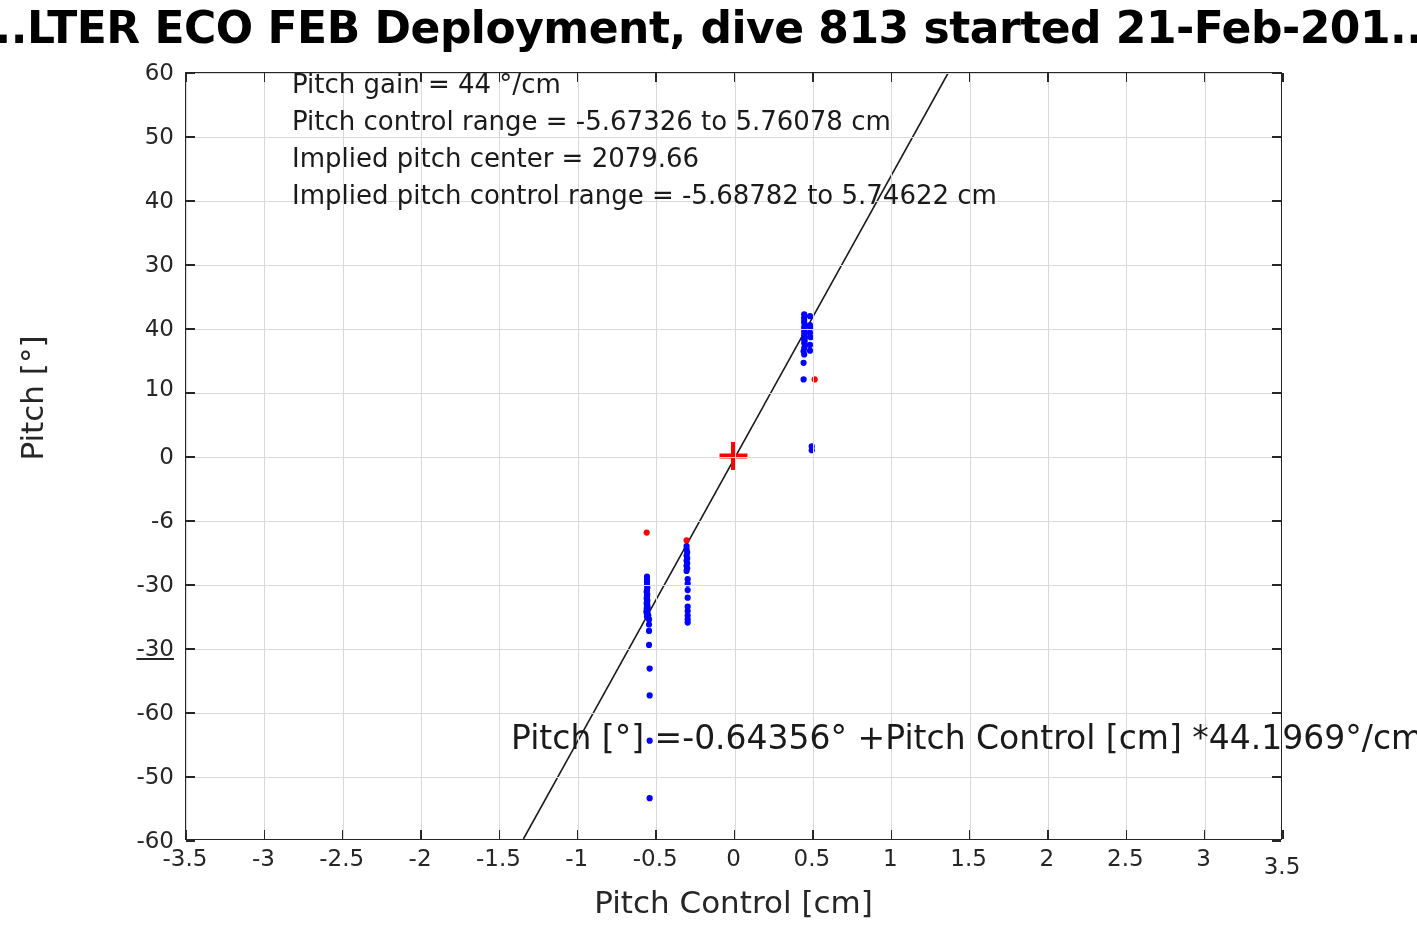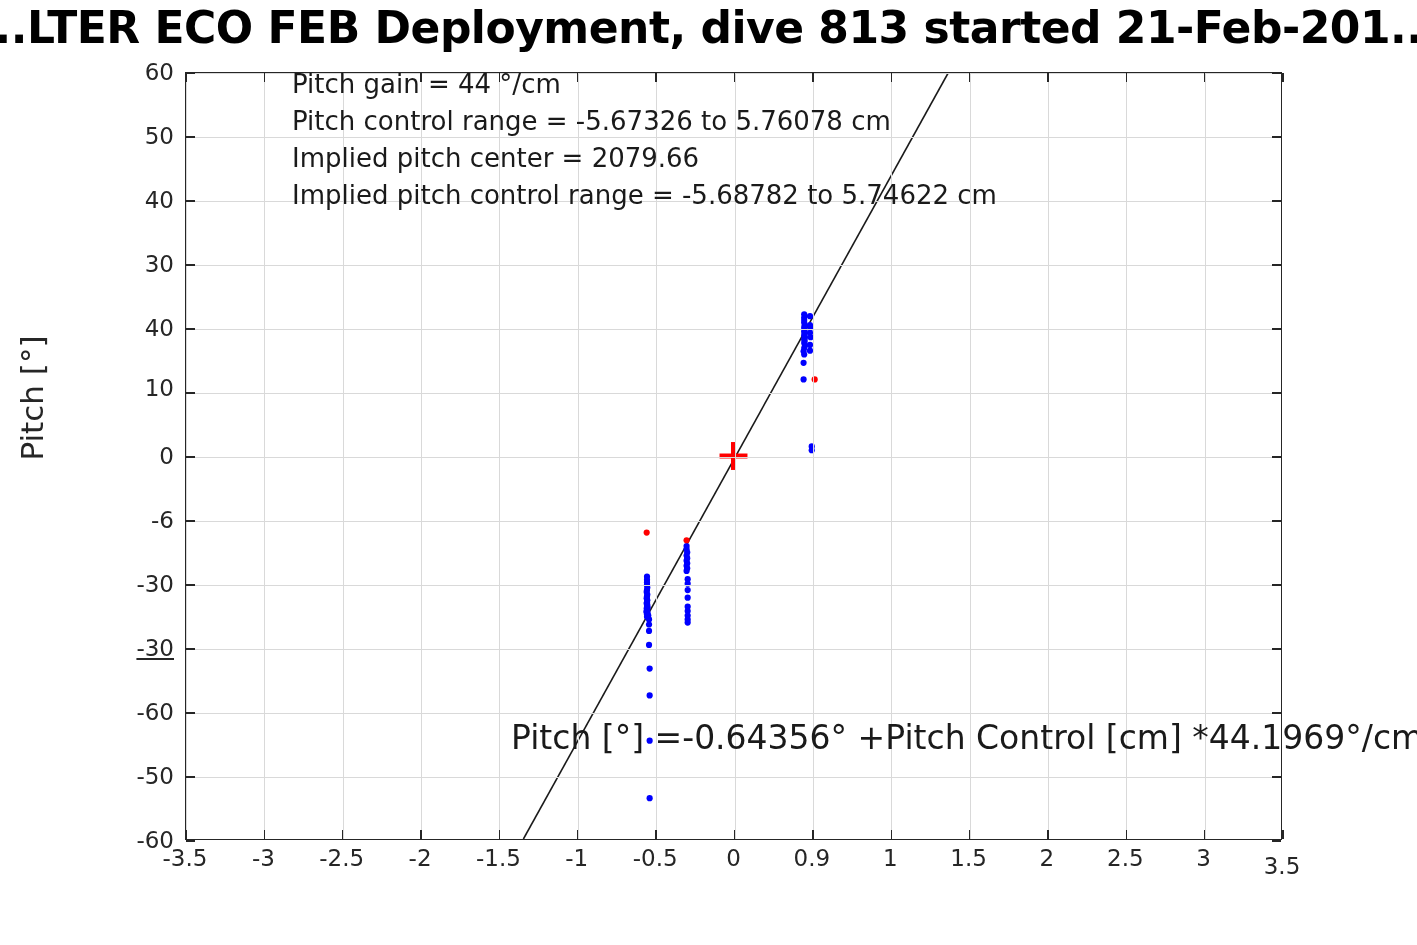--- a/index.html
+++ b/index.html
@@ -377,31 +377,32 @@
 
   <div id="annotation">
     <span class="line">Pitch gain = 44 °/cm</span>
     <span class="line">Pitch control range = -5.67326 to 5.76078 cm</span>
     <span class="line">Implied pitch center = 2079.66</span>
     <span class="line">Implied pitch control range = -5.68782 to 5.74622 cm</span>
   </div>
 
   <div id="equation">Pitch [°] =-0.64356° +Pitch Control [cm] *44.1969°/cm</div>
 
+  <div id="xlabel">Pitch Control [cm]</div>
   <div id="ylabel">Pitch [°]</div>
 
 <div class="ticklabel-x" style="left: 185px;">-3.5</div>
     <div class="ticklabel-x" style="left: 263.357px;">-3</div>
     <div class="ticklabel-x" style="left: 341.714px;">-2.5</div>
     <div class="ticklabel-x" style="left: 420.071px;">-2</div>
     <div class="ticklabel-x" style="left: 498.429px;">-1.5</div>
     <div class="ticklabel-x" style="left: 576.786px;">-1</div>
     <div class="ticklabel-x" style="left: 655.143px;">-0.5</div>
     <div class="ticklabel-x" style="left: 733.5px;">0</div>
-    <div class="ticklabel-x" style="left: 811.857px;">0.9</div>
+    <div class="ticklabel-x" style="left: 811.857px;">0.5</div>
     <div class="ticklabel-x" style="left: 890.214px;">1</div>
     <div class="ticklabel-x" style="left: 968.571px;">1.5</div>
     <div class="ticklabel-x" style="left: 1046.93px;">2</div>
     <div class="ticklabel-x" style="left: 1125.29px;">2.5</div>
     <div class="ticklabel-x" style="left: 1203.64px;">3</div>
     <div class="ticklabel-x" style="left: 1282px; margin-top: 8px;">3.5</div>
     <div class="ticklabel-y" style="top: 840px;">-60</div>
     <div class="ticklabel-y" style="top: 776px;">-50</div>
     <div class="ticklabel-y" style="top: 712px;">-60</div>
     <div class="ticklabel-y" style="top: 648px; text-decoration: underline;">-30</div>

